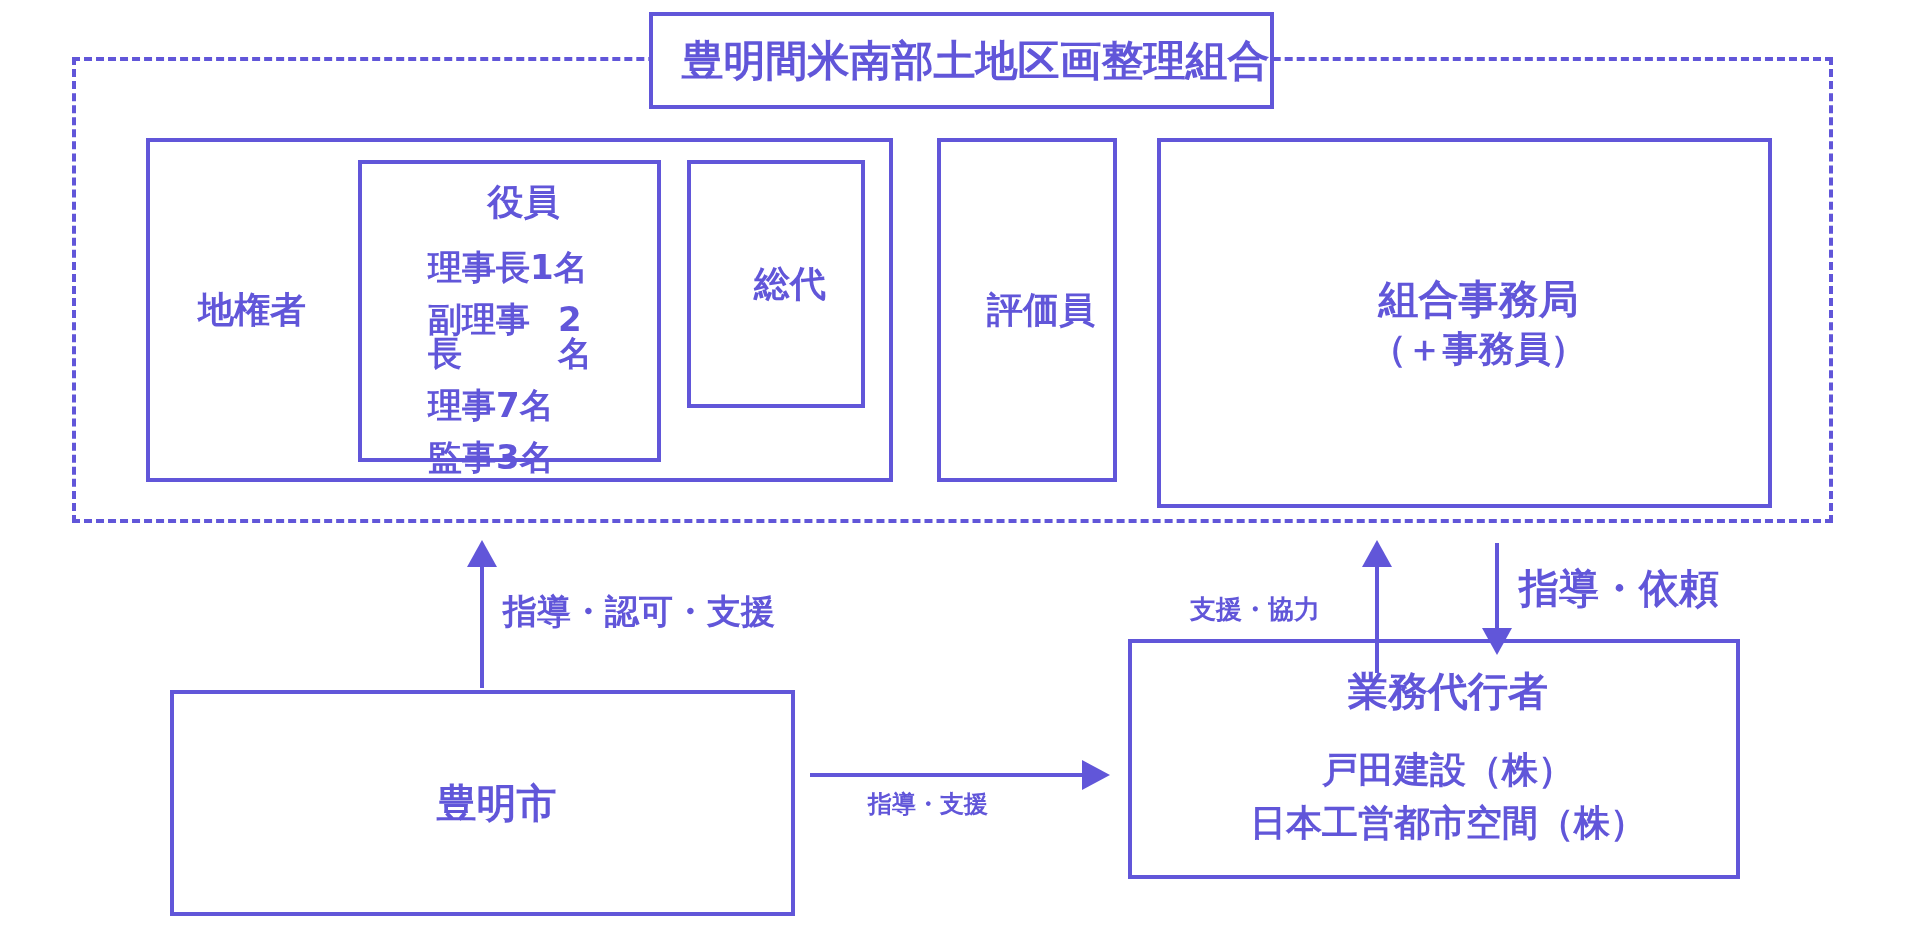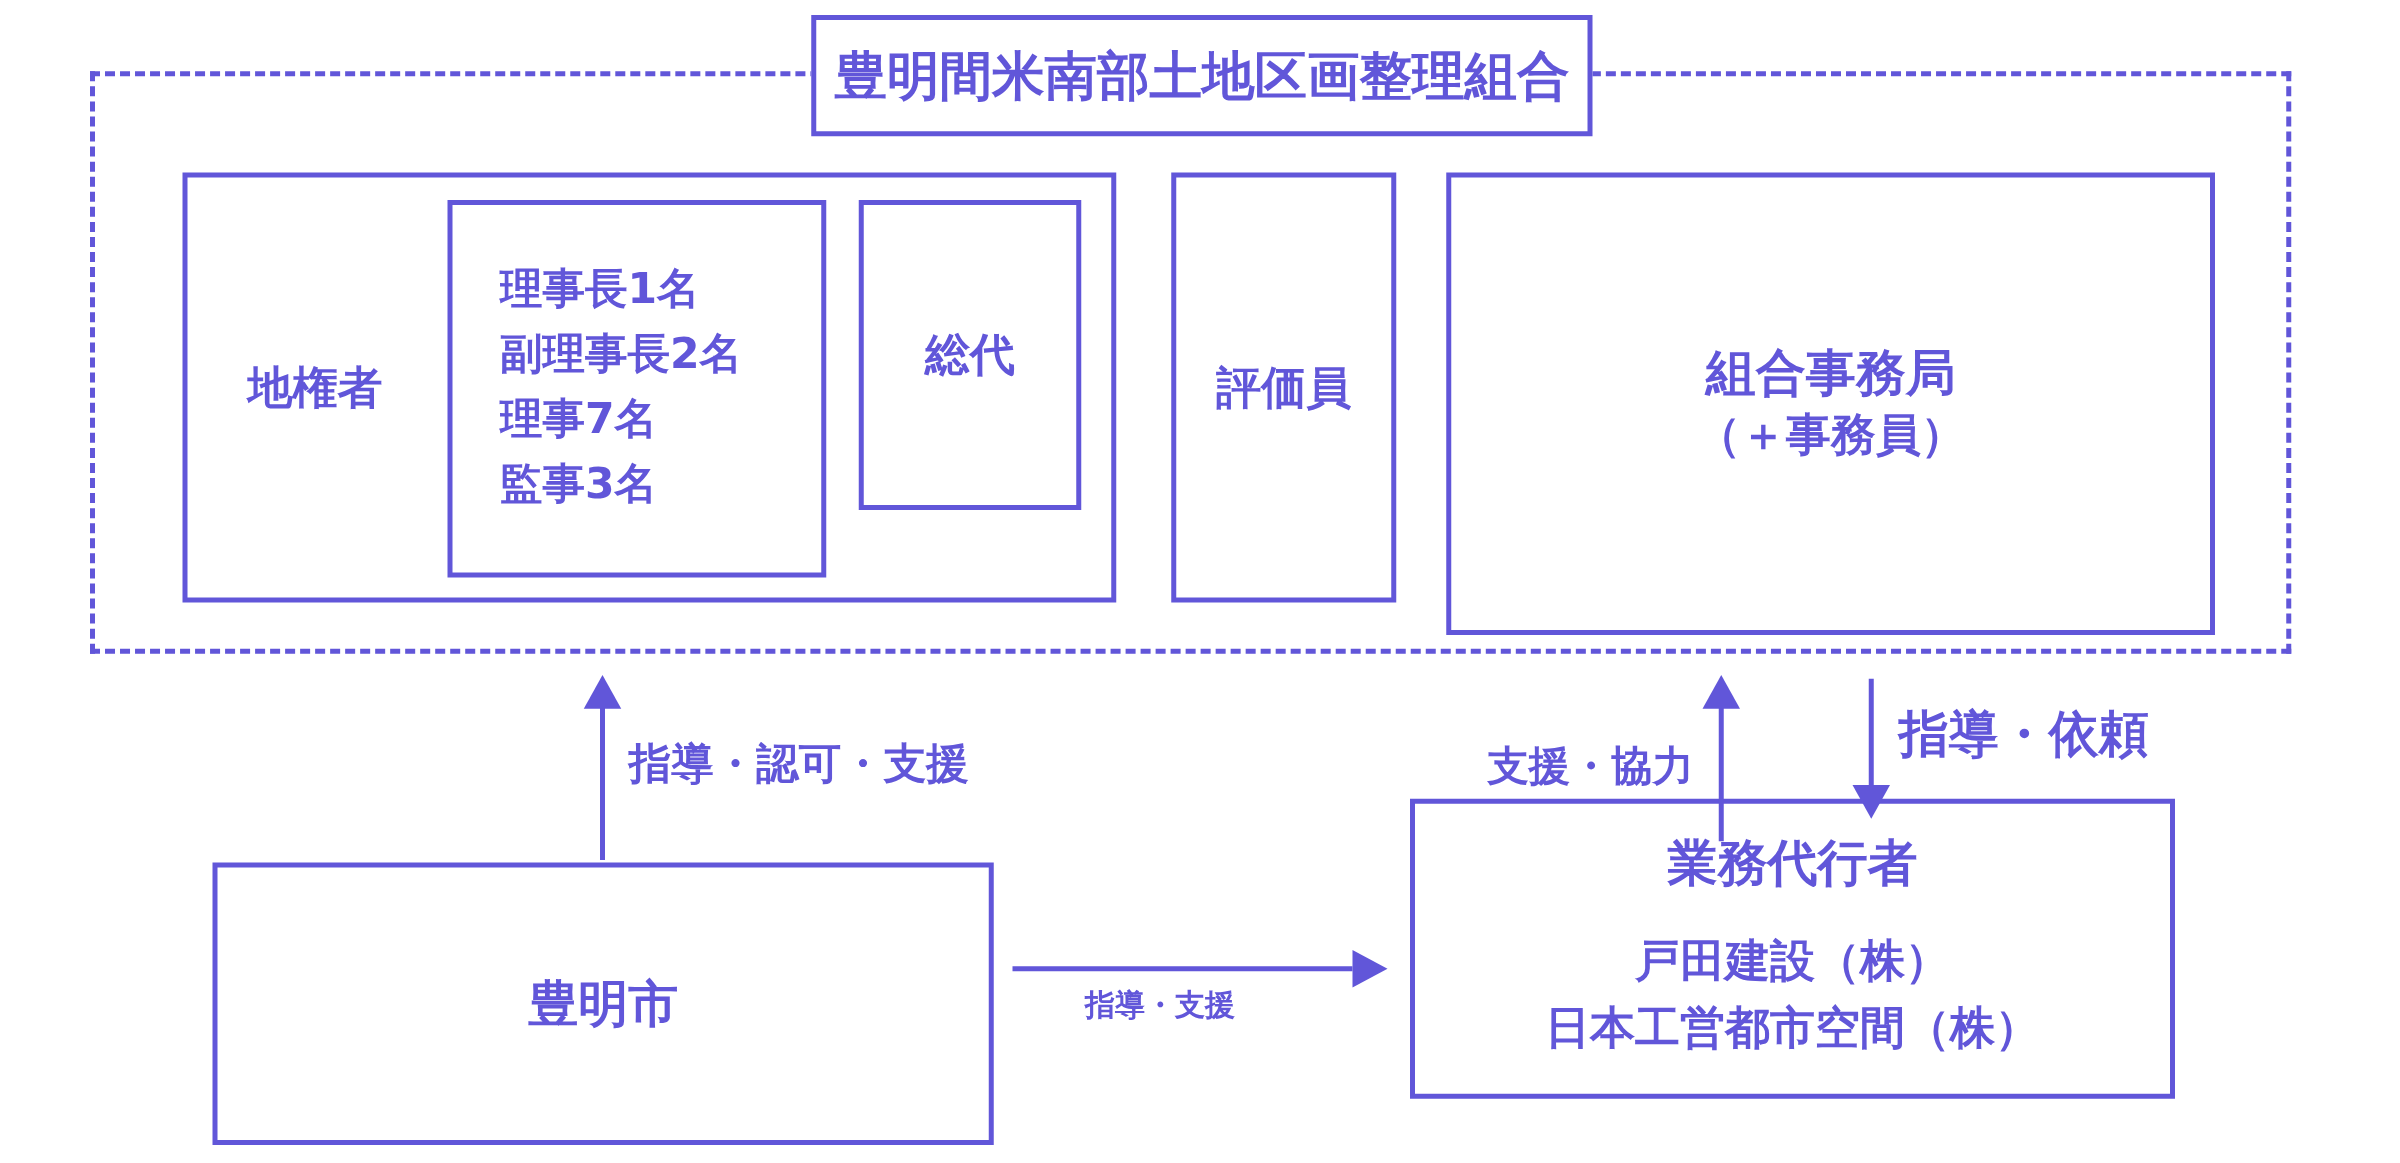--- a/index.html
+++ b/index.html
@@ -6,21 +6,21 @@
   * { box-sizing: border-box; margin: 0; padding: 0; }
   body {
     font-family: "DejaVu Sans", "Liberation Sans", sans-serif;
     background: var(--bg);
     width: 1920px; height: 930px;
     color: var(--accent);
     font-weight: 700;
   }
   .canvas { position: relative; width: 1920px; height: 930px; background: var(--bg); overflow: hidden; }
   .abs { position: absolute; }
-  .box { border: 4px solid var(--accent); background: var(--bg); }
+  .box { border: 4px solid var(--accent); background: var(--bg); padding-left: 28px; }
   .center { display: flex; align-items: center; justify-content: center; }
 
   
   .dashed-frame { left: 72px; top: 57px; width: 1761px; height: 466px; border: 4px dashed var(--accent); }
 
   
   .title-box { left: 649px; top: 12px; width: 625px; height: 97px; z-index: 3; font-size: 42px; }
 
   
   .landowners-box { left: 146px; top: 138px; width: 747px; height: 344px; }
@@ -48,21 +48,21 @@
   .head-up { width: 0; height: 0; border-left: 15px solid transparent; border-right: 15px solid transparent; border-bottom: 27px solid var(--accent); }
   .head-down { width: 0; height: 0; border-left: 15px solid transparent; border-right: 15px solid transparent; border-top: 27px solid var(--accent); }
   .head-right { width: 0; height: 0; border-top: 15px solid transparent; border-bottom: 15px solid transparent; border-left: 28px solid var(--accent); }
 
   .arrow-left-shaft { left: 480px; top: 566px; height: 122px; }
   .arrow-left-head { left: 467px; top: 540px; }
   .label-city-union { left: 503px; top: 594px; font-size: 34px; line-height: 1; }
 
   .arrow-upright-shaft { left: 1375px; top: 566px; height: 107px; }
   .arrow-upright-head { left: 1362px; top: 540px; }
-  .label-agent-union { left: 1190px; top: 596px; font-size: 33px; line-height: 1; }
+  .label-agent-union { left: 1190px; top: 596px; font-size: 26px; line-height: 1; }
 
   .arrow-down-shaft { left: 1495px; top: 543px; height: 86px; }
   .arrow-down-head { left: 1482px; top: 628px; }
   .label-union-agent { left: 1519px; top: 568px; font-size: 40px; line-height: 1; }
 
   .arrow-h-shaft { left: 810px; top: 773px; width: 272px; }
   .arrow-h-head { left: 1082px; top: 760px; }
   .label-city-agent { left: 868px; top: 792px; font-size: 24px; line-height: 1; }
 </style>
 </head>
@@ -73,20 +73,21 @@
   <div class="abs dashed-frame"></div>
 
   <div class="abs box center title-box">
     <span>豊明間米南部土地区画整理組合</span>
   </div>
 
   <div class="abs box landowners-box"></div>
   <div class="abs center landowners-label">地権者</div>
 
   <div class="abs box officers-box">
+    <div class="officers-heading">役員</div>
     <div class="officers-rows">
       <div class="officer-row">
         <span>理事長</span>
         <span>1名</span>
       </div>
       <div class="officer-row">
         <span>副理事長</span>
         <span>2名</span>
       </div>
       <div class="officer-row">

